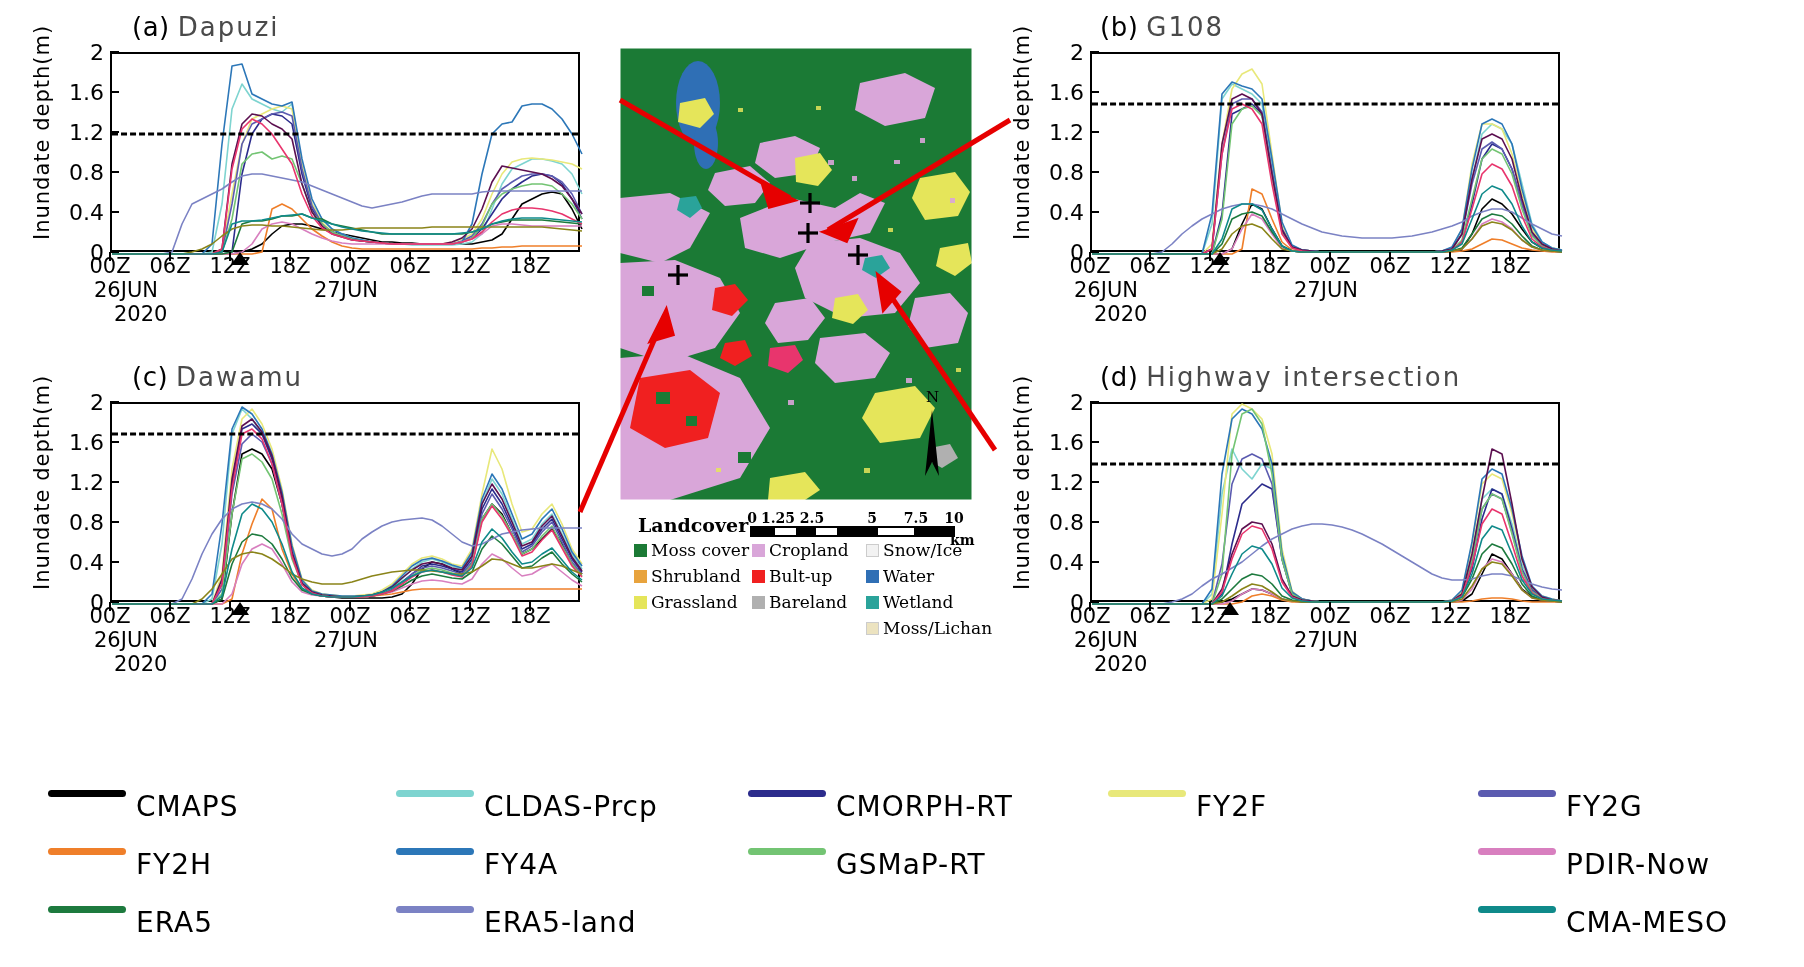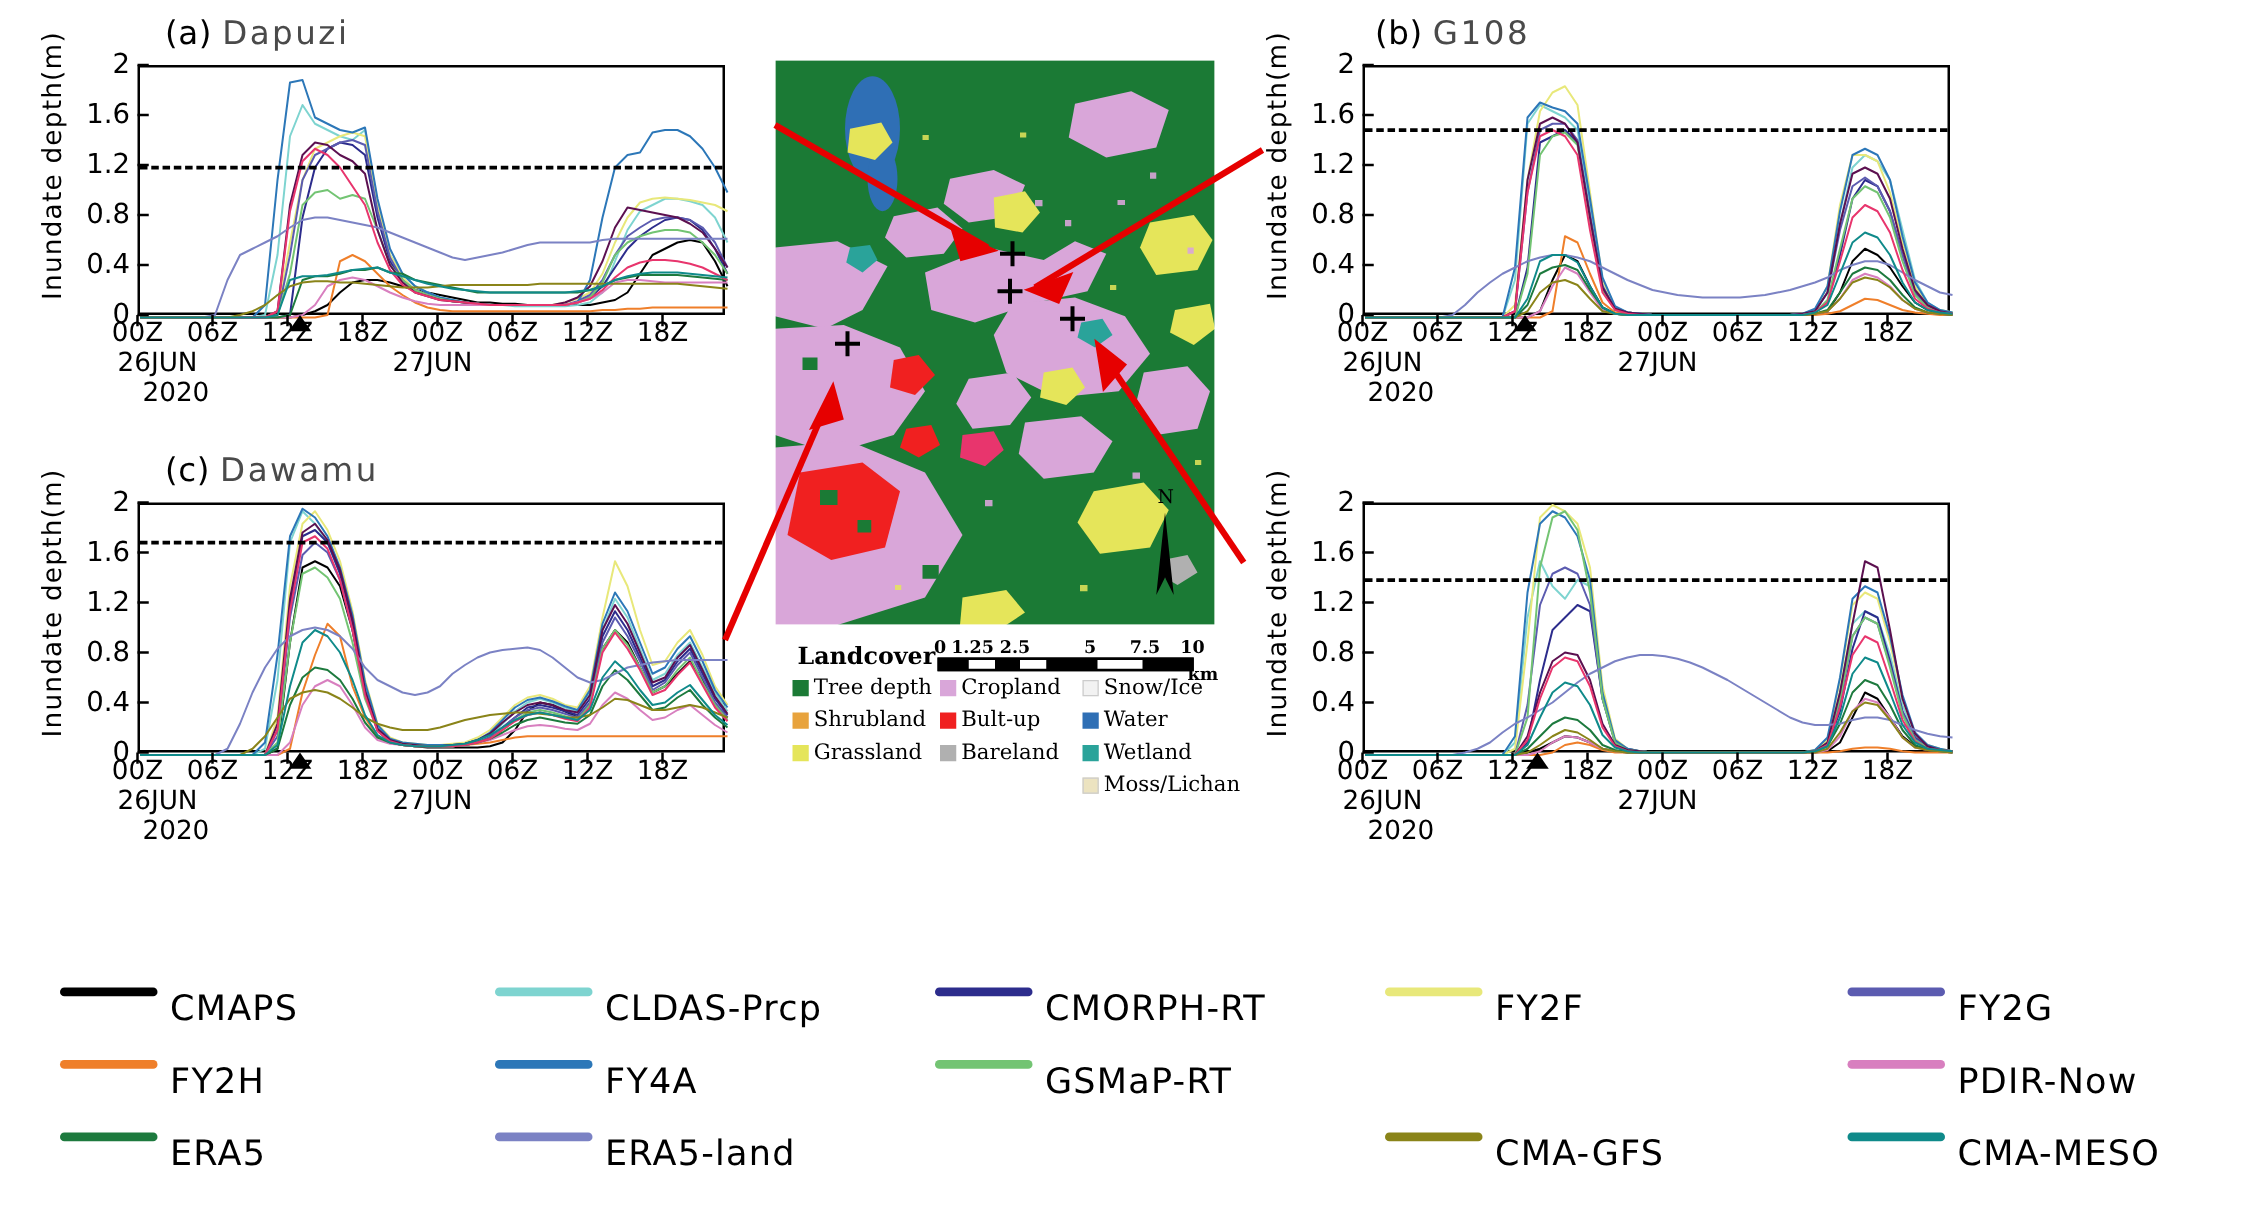--- a/index.html
+++ b/index.html
@@ -258,20 +258,23 @@
         <div class="xtick" style="left: 420px;">18Z</div>
         <div class="xtickmark" style="left: 420px;"></div>
         <div class="xdate" style="left: -16px; top: 26px;">26JUN</div>
         <div class="xdate" style="left: 4px; top: 50px;">2020</div>
         <div class="xdate" style="left: 204px; top: 26px;">27JUN</div>
       </div>
     <div class="marker-tri" style="top: 252px; left: 240px;"></div>
   </div>
 
   <div class="panel" style="left:980px;top:350px;width:760px;height:340px;">
+    <div class="panel-title" style="left:120px;top:12px;">
+      <span class="pid">(d)</span><span class="pname">Highway intersection</span>
+    </div>
     <div class="ylabel" style="left:30px;top:240px;font-size:21px;">Inundate depth(m)</div>
     <div class="plotbox" style="left:110px;top:52px;width:470px;height:200px;">
       <svg class="lines" width="470" height="200" viewBox="0 0 470 200" preserveAspectRatio="none">
           <polyline points="0.00,200.00 10.00,200.00 20.00,200.00 30.00,200.00 40.00,200.00 50.00,200.00 60.00,200.00 70.00,200.00 80.00,200.00 90.00,200.00 100.00,200.00 110.00,200.00 120.00,200.00 130.00,198.00 140.00,195.00 150.00,190.00 160.00,185.00 170.00,186.00 180.00,190.00 190.00,195.00 200.00,197.00 210.00,198.00 220.00,198.00 230.00,198.00 240.00,198.00 250.00,198.00 260.00,198.00 270.00,198.00 280.00,198.00 290.00,198.00 300.00,198.00 310.00,198.00 320.00,198.00 330.00,198.00 340.00,198.00 350.00,198.00 360.00,198.00 370.00,197.00 380.00,190.00 390.00,170.00 400.00,150.00 410.00,155.00 420.00,170.00 430.00,185.00 440.00,193.00 450.00,196.00 460.00,197.00 470.00,198.00" fill="none" stroke="#000000" stroke-width="1.6" stroke-linejoin="round"></polyline>
           <polyline points="0.00,200.00 10.00,200.00 20.00,200.00 30.00,200.00 40.00,200.00 50.00,200.00 60.00,200.00 70.00,200.00 80.00,200.00 90.00,200.00 100.00,200.00 110.00,200.00 120.00,190.00 130.00,90.00 140.00,45.00 150.00,65.00 160.00,75.00 170.00,60.00 180.00,65.00 190.00,150.00 200.00,188.00 210.00,195.00 220.00,197.00 230.00,198.00 240.00,198.00 250.00,198.00 260.00,198.00 270.00,198.00 280.00,198.00 290.00,198.00 300.00,198.00 310.00,198.00 320.00,198.00 330.00,198.00 340.00,198.00 350.00,198.00 360.00,197.00 370.00,190.00 380.00,150.00 390.00,95.00 400.00,85.00 410.00,90.00 420.00,120.00 430.00,160.00 440.00,185.00 450.00,193.00 460.00,196.00 470.00,197.00" fill="none" stroke="#7ed4d0" stroke-width="1.6" stroke-linejoin="round"></polyline>
           <polyline points="0.00,200.00 10.00,200.00 20.00,200.00 30.00,200.00 40.00,200.00 50.00,200.00 60.00,200.00 70.00,200.00 80.00,200.00 90.00,200.00 100.00,200.00 110.00,200.00 120.00,200.00 130.00,190.00 140.00,140.00 150.00,100.00 160.00,90.00 170.00,80.00 180.00,85.00 190.00,155.00 200.00,190.00 210.00,196.00 220.00,197.00 230.00,198.00 240.00,198.00 250.00,198.00 260.00,198.00 270.00,198.00 280.00,198.00 290.00,198.00 300.00,198.00 310.00,198.00 320.00,198.00 330.00,198.00 340.00,198.00 350.00,198.00 360.00,197.00 370.00,192.00 380.00,165.00 390.00,115.00 400.00,85.00 410.00,90.00 420.00,125.00 430.00,165.00 440.00,186.00 450.00,194.00 460.00,196.00 470.00,197.00" fill="none" stroke="#2c2c8c" stroke-width="1.6" stroke-linejoin="round"></polyline>
           <polyline points="0.00,200.00 10.00,200.00 20.00,200.00 30.00,200.00 40.00,200.00 50.00,200.00 60.00,200.00 70.00,200.00 80.00,200.00 90.00,200.00 100.00,200.00 110.00,200.00 120.00,195.00 130.00,110.00 140.00,10.00 150.00,0.00 160.00,5.00 170.00,15.00 180.00,50.00 190.00,145.00 200.00,187.00 210.00,195.00 220.00,197.00 230.00,198.00 240.00,198.00 250.00,198.00 260.00,198.00 270.00,198.00 280.00,198.00 290.00,198.00 300.00,198.00 310.00,198.00 320.00,198.00 330.00,198.00 340.00,198.00 350.00,198.00 360.00,196.00 370.00,188.00 380.00,140.00 390.00,80.00 400.00,70.00 410.00,75.00 420.00,110.00 430.00,155.00 440.00,183.00 450.00,192.00 460.00,195.00 470.00,197.00" fill="none" stroke="#e8e87a" stroke-width="1.6" stroke-linejoin="round"></polyline>
           <polyline points="0.00,200.00 10.00,200.00 20.00,200.00 30.00,200.00 40.00,200.00 50.00,200.00 60.00,200.00 70.00,200.00 80.00,200.00 90.00,200.00 100.00,200.00 110.00,200.00 120.00,200.00 130.00,160.00 140.00,80.00 150.00,55.00 160.00,50.00 170.00,55.00 180.00,80.00 190.00,155.00 200.00,189.00 210.00,195.00 220.00,197.00 230.00,198.00 240.00,198.00 250.00,198.00 260.00,198.00 270.00,198.00 280.00,198.00 290.00,198.00 300.00,198.00 310.00,198.00 320.00,198.00 330.00,198.00 340.00,198.00 350.00,198.00 360.00,197.00 370.00,191.00 380.00,158.00 390.00,105.00 400.00,90.00 410.00,95.00 420.00,128.00 430.00,166.00 440.00,187.00 450.00,194.00 460.00,196.00 470.00,197.00" fill="none" stroke="#5b5bb0" stroke-width="1.6" stroke-linejoin="round"></polyline>
           <polyline points="0.00,200.00 10.00,200.00 20.00,200.00 30.00,200.00 40.00,200.00 50.00,200.00 60.00,200.00 70.00,200.00 80.00,200.00 90.00,200.00 100.00,200.00 110.00,200.00 120.00,200.00 130.00,200.00 140.00,200.00 150.00,198.00 160.00,192.00 170.00,190.00 180.00,192.00 190.00,196.00 200.00,198.00 210.00,198.00 220.00,198.00 230.00,198.00 240.00,198.00 250.00,198.00 260.00,198.00 270.00,198.00 280.00,198.00 290.00,198.00 300.00,198.00 310.00,198.00 320.00,198.00 330.00,198.00 340.00,198.00 350.00,198.00 360.00,198.00 370.00,198.00 380.00,197.00 390.00,195.00 400.00,194.00 410.00,194.00 420.00,195.00 430.00,197.00 440.00,198.00 450.00,198.00 460.00,198.00 470.00,198.00" fill="none" stroke="#ef7f2a" stroke-width="1.6" stroke-linejoin="round"></polyline>
           <polyline points="0.00,200.00 10.00,200.00 20.00,200.00 30.00,200.00 40.00,200.00 50.00,200.00 60.00,200.00 70.00,200.00 80.00,200.00 90.00,200.00 100.00,200.00 110.00,200.00 120.00,185.00 130.00,70.00 140.00,15.00 150.00,5.00 160.00,10.00 170.00,25.00 180.00,60.00 190.00,150.00 200.00,188.00 210.00,195.00 220.00,197.00 230.00,198.00 240.00,198.00 250.00,198.00 260.00,198.00 270.00,198.00 280.00,198.00 290.00,198.00 300.00,198.00 310.00,198.00 320.00,198.00 330.00,198.00 340.00,198.00 350.00,198.00 360.00,196.00 370.00,186.00 380.00,138.00 390.00,75.00 400.00,65.00 410.00,70.00 420.00,105.00 430.00,152.00 440.00,182.00 450.00,192.00 460.00,195.00 470.00,197.00" fill="none" stroke="#2c77b8" stroke-width="1.6" stroke-linejoin="round"></polyline>
@@ -432,21 +435,21 @@
       <div class="scale-num" style="left:122px;top:-4px;">5</div>
       <div class="scale-num" style="left:166px;top:-4px;">7.5</div>
       <div class="scale-num" style="left:204px;top:-4px;">10</div>
       <div class="scale-km" style="left:200px;top:18px;">km</div>
     </div>
 
     <div class="lc-title" style="left:18px;top:466px;">Landcover</div>
     <div style="position:absolute;left:14px;top:492px;width:350px;height:108px;">
         <div class="lc-item" style="left: 0px; top: 0px;">
           <span class="lc-sw" style="background: rgb(27, 122, 53);"></span>
-          <span>Tree depth</span>
+          <span>Moss cover</span>
         </div>
         <div class="lc-item" style="left: 118px; top: 0px;">
           <span class="lc-sw" style="background: rgb(217, 166, 217);"></span>
           <span>Cropland</span>
         </div>
         <div class="lc-item" style="left: 232px; top: 0px;">
           <span class="lc-sw" style="background: rgb(242, 242, 242); border: 1px solid rgb(204, 204, 204);"></span>
           <span>Snow/Ice</span>
         </div>
         <div class="lc-item" style="left: 0px; top: 26px;">
@@ -531,23 +534,19 @@
         <span class="leg-label">PDIR-Now</span>
       </div>
       <div class="leg-item" style="left: 0px; top: 116px;">
         <span class="leg-swatch" style="background: rgb(29, 122, 62);"></span>
         <span class="leg-label">ERA5</span>
       </div>
       <div class="leg-item" style="left: 348px; top: 116px;">
         <span class="leg-swatch" style="background: rgb(123, 130, 196);"></span>
         <span class="leg-label">ERA5-land</span>
       </div>
-      <div class="leg-item" style="left: 1060px; top: 116px;">
-        <span class="leg-swatch" style="background: rgb(138, 132, 25);"></span>
-        <span class="leg-label">CMA-GFS</span>
-      </div>
       <div class="leg-item" style="left: 1430px; top: 116px;">
         <span class="leg-swatch" style="background: rgb(15, 138, 138);"></span>
         <span class="leg-label">CMA-MESO</span>
       </div>
     </div>
 
 </div>
 
 </body></html>

